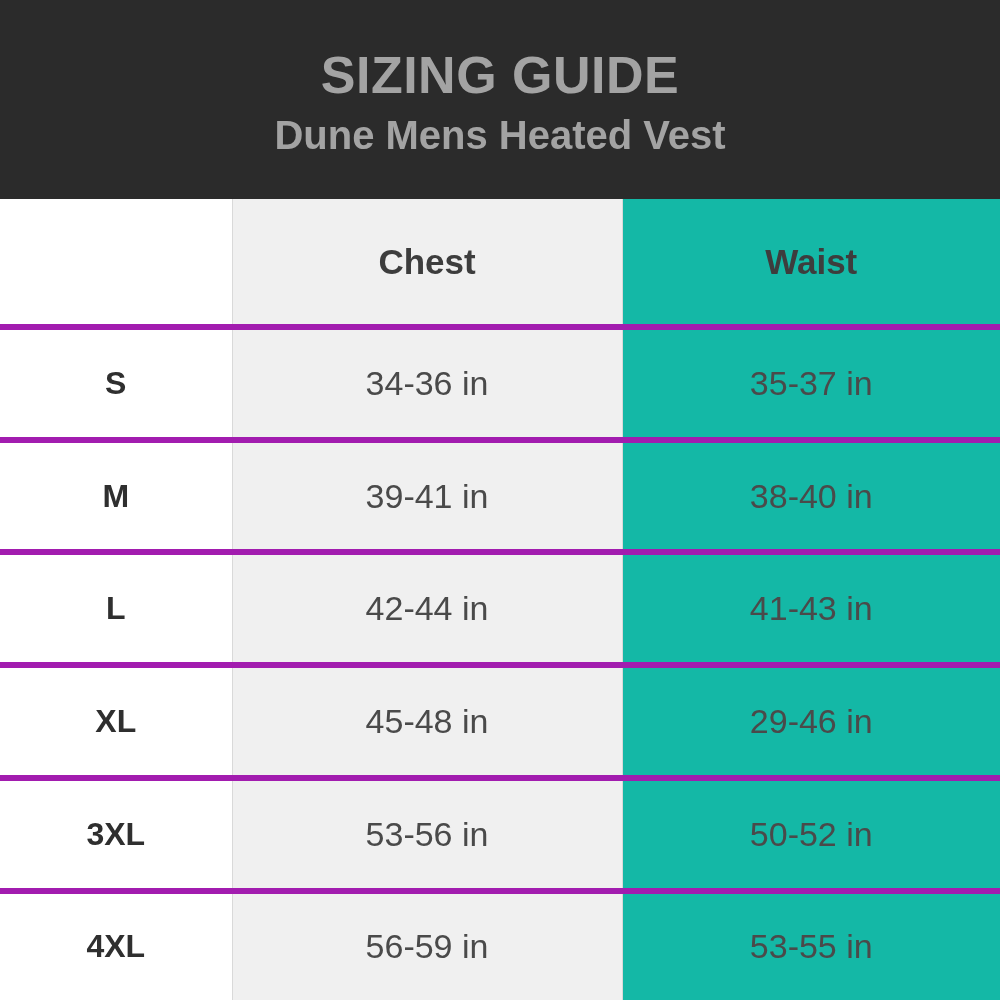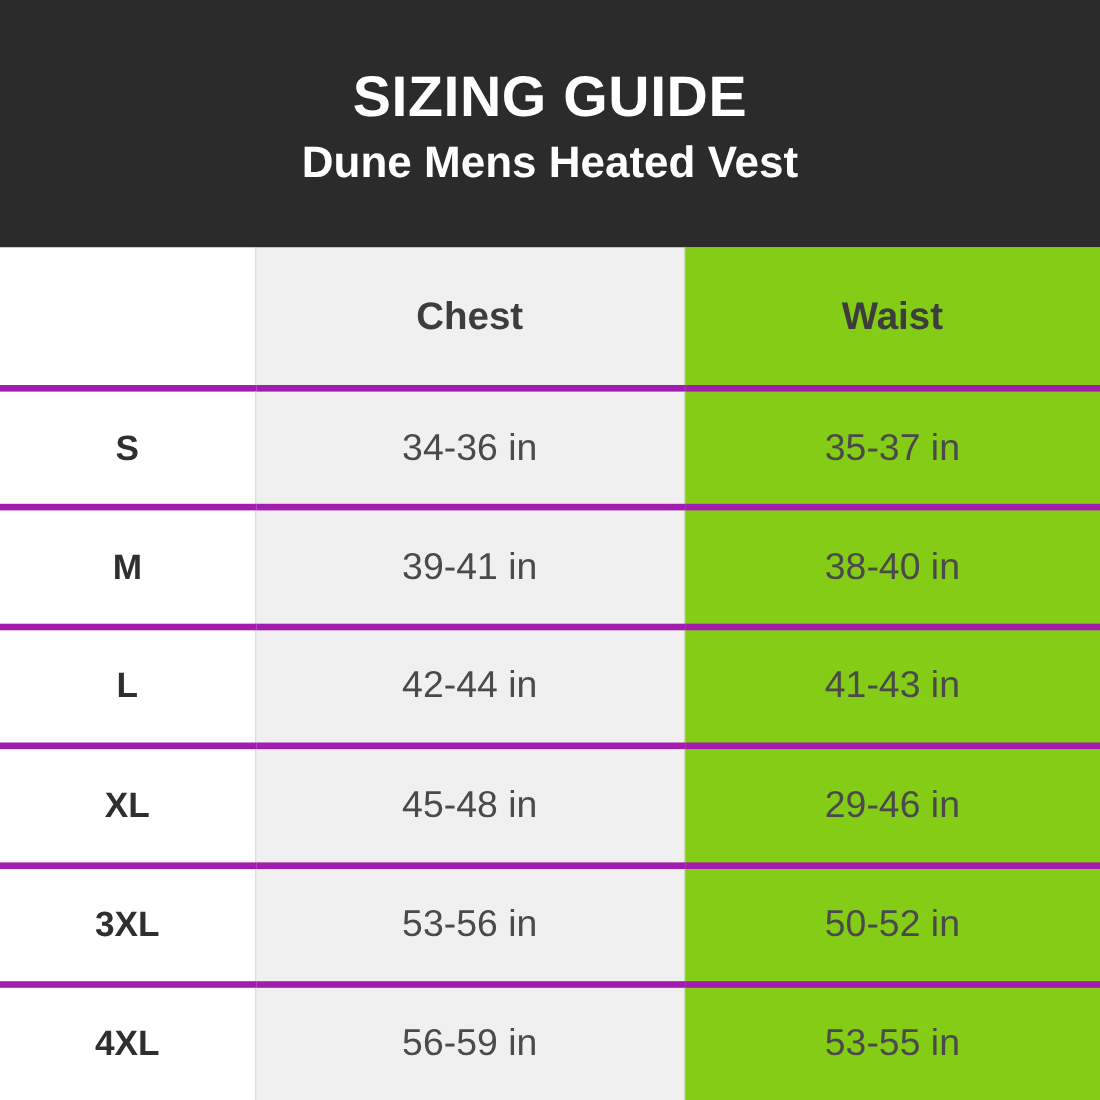--- a/index.html
+++ b/index.html
@@ -15,22 +15,22 @@
     width: 1000px;
     height: 1000px;
     display: flex;
     flex-direction: column;
     overflow: hidden;
   }
 
   
   .header {
     background: #2b2b2b;
-    color: #ffffff;
-    height: 225px;
+    color: #a3a3a3;
+    height: 199px;
     box-sizing: border-box;
     display: flex;
     flex-direction: column;
     align-items: center;
     justify-content: center;
     padding-top: 6px;
   }
 
   .header-title {
     font-size: 52px;
@@ -82,21 +82,21 @@
   }
 
   .col-chest {
     background: #f0f0f0;
     border-left: 1px solid #d9d9d9;
     border-right: 1px solid #d9d9d9;
     text-align: center;
   }
 
   .col-waist {
-    background: #84cc16;
+    background: #14b8a6;
     text-align: center;
   }
 
   .size-table tbody tr td.cell-size {
     text-align: center;
     font-size: 32px;
     font-weight: bold;
     color: #2f2f2f;
     background: #ffffff;
   }

